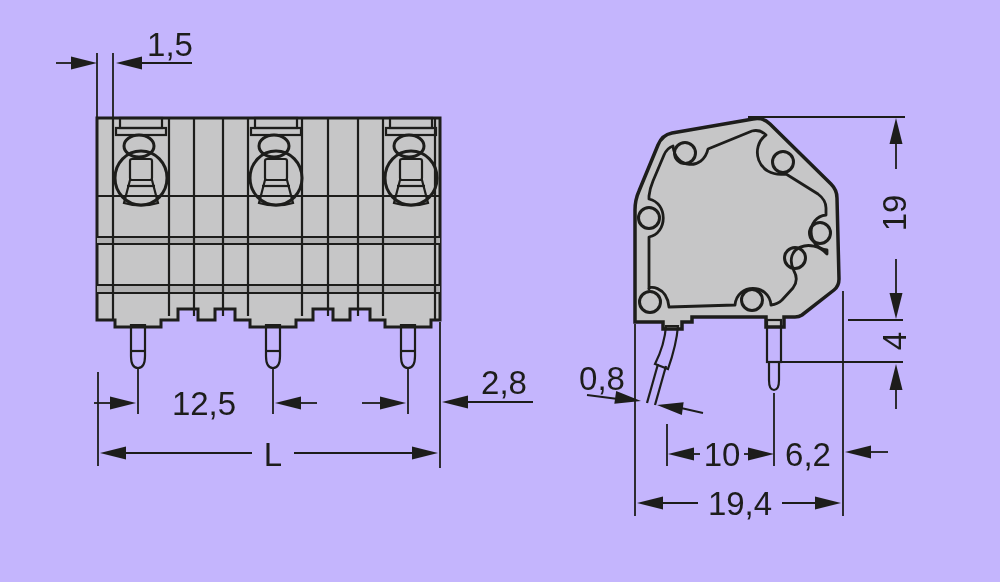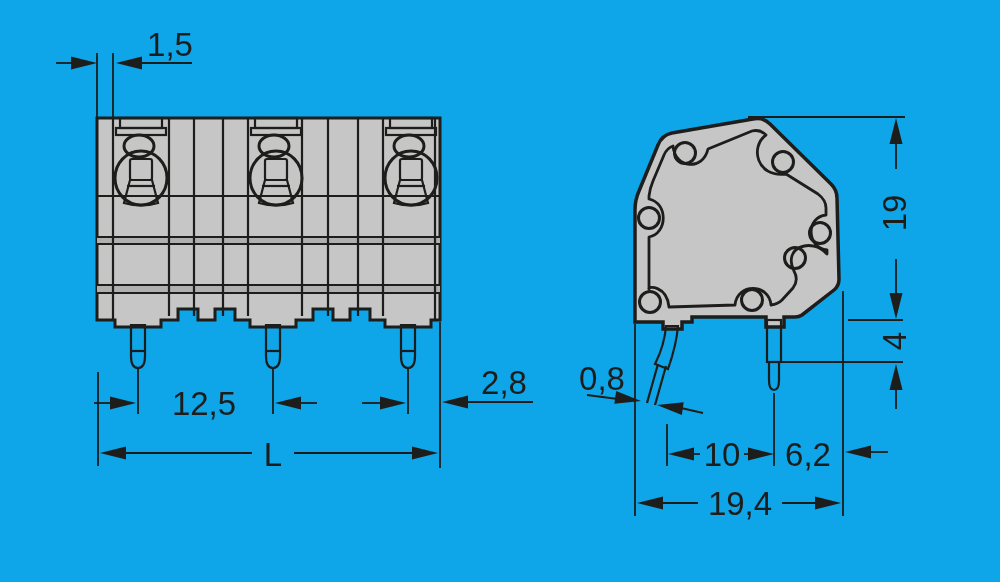--- a/index.html
+++ b/index.html
@@ -1,16 +1,16 @@
 <!DOCTYPE html>
 <html><head>
 <meta charset="utf-8">
 <style>
   html,body{margin:0;padding:0;background:#ffffff;}
-  .stage{width:1000px;height:582px;background:#0ea5e9;overflow:hidden;position:relative;
+  .stage{width:1000px;height:582px;background:#c4b5fd;overflow:hidden;position:relative;
          font-family:"Liberation Sans",sans-serif;}
   svg{display:block;}
   .ln{stroke:#1d1d1b;fill:none;}
   .body-fill{fill:#c6c6c7;stroke:#1d1d1b;}
   .dimtxt{font-family:"Liberation Sans",sans-serif;font-size:33px;fill:#1d1d1b;}
   .arr{fill:#1d1d1b;stroke:none;}
   .thin{stroke-width:1.8;}
   .mid{stroke-width:2.2;}
   .thick{stroke-width:3;}
 </style>

